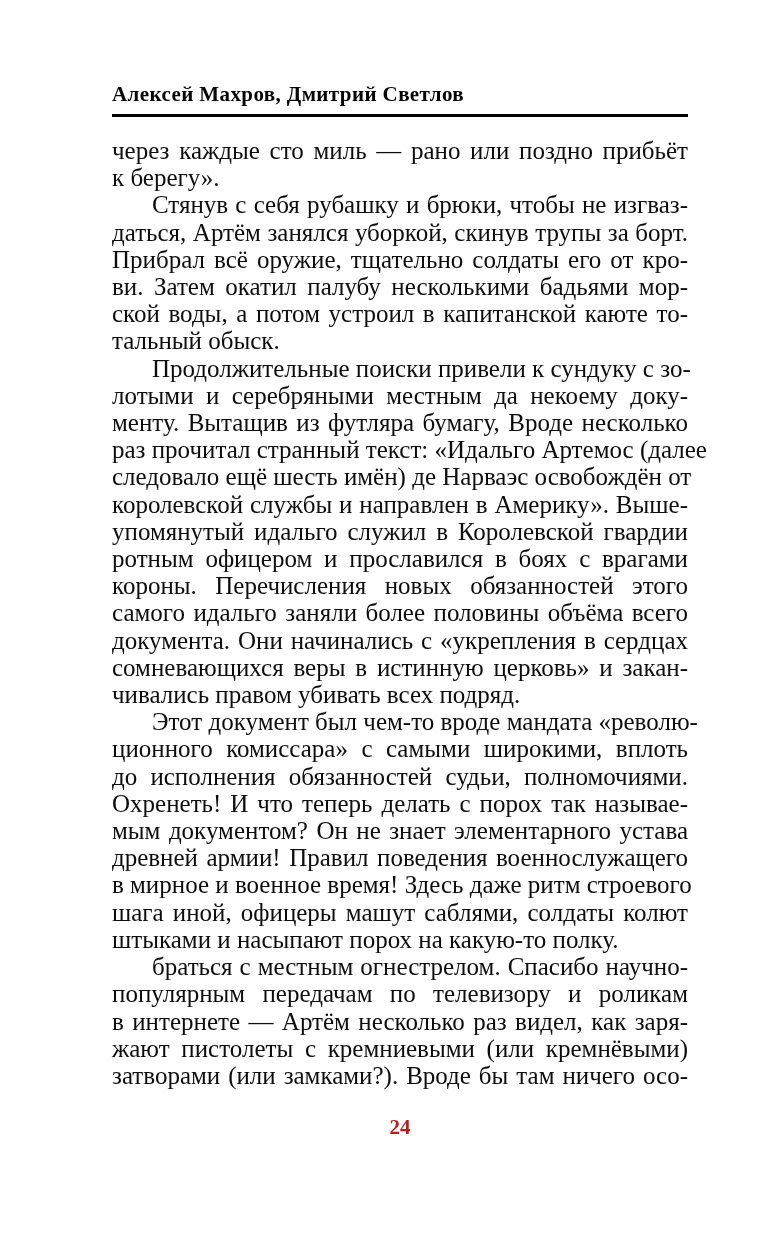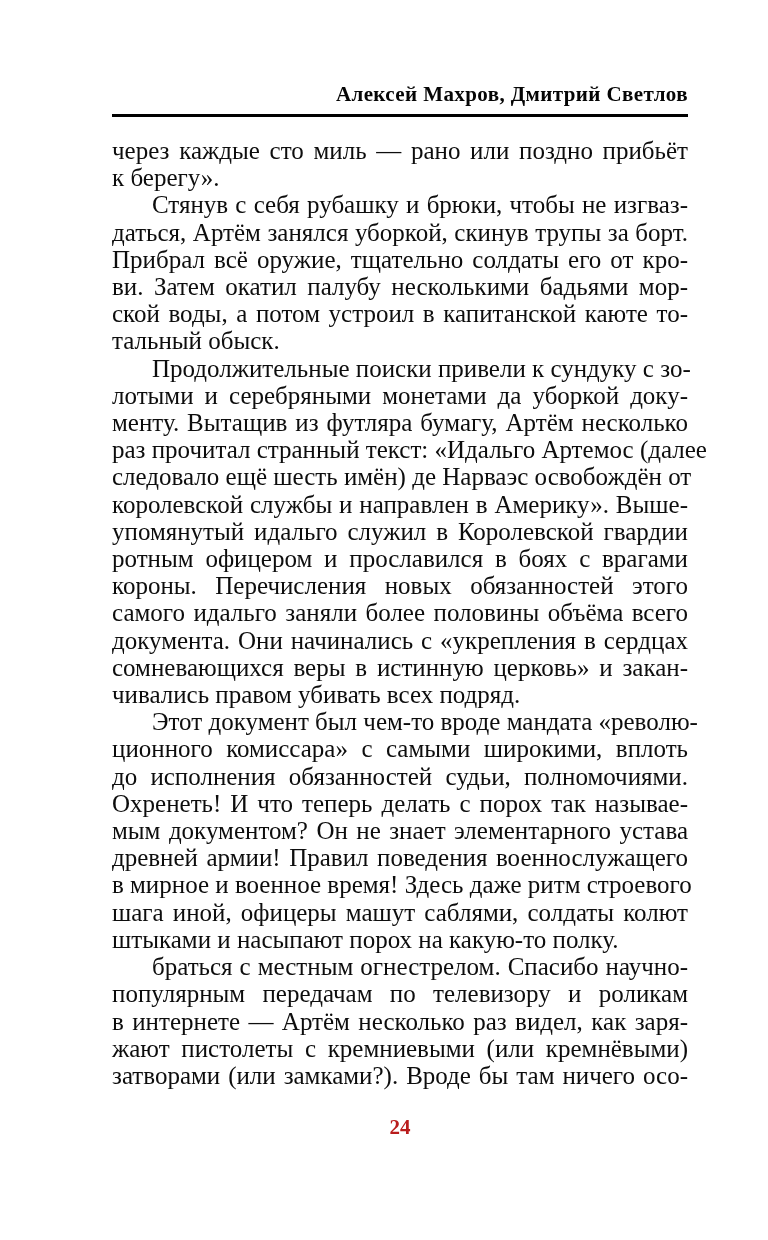--- a/index.html
+++ b/index.html
@@ -16,21 +16,21 @@
     color: #0d0d0d;
     overflow: hidden;
   }
   .running-header {
     position: absolute;
     left: 112px;
     top: 82px;
     width: 576px;
   }
   .header-text {
-    text-align: right;
+    text-align: left;
     font-weight: bold;
     font-size: 21px;
     letter-spacing: 0.4px;
     color: #050505;
   }
   .header-rule {
     margin-top: 7px;
     height: 3px;
     background: #000000;
   }
@@ -81,22 +81,22 @@
       <div class="para indent">
         <div class="line">Стянув с себя рубашку и брюки, чтобы не изгваз-</div>
         <div class="line">даться, Артём занялся уборкой, скинув трупы за борт.</div>
         <div class="line">Прибрал всё оружие, тщательно солдаты его от кро-</div>
         <div class="line">ви. Затем окатил палубу несколькими бадьями мор-</div>
         <div class="line">ской воды, а потом устроил в капитанской каюте то-</div>
         <div class="line end">тальный обыск.</div>
       </div>
       <div class="para indent">
         <div class="line">Продолжительные поиски привели к сундуку с зо-</div>
-        <div class="line">лотыми и серебряными монетами да уборкой доку-</div>
-        <div class="line">менту. Вытащив из футляра бумагу, Артём несколько</div>
+        <div class="line">лотыми и серебряными местным да некоему доку-</div>
+        <div class="line">менту. Вытащив из футляра бумагу, Вроде несколько</div>
         <div class="line">раз прочитал странный текст: «Идальго Артемос (далее</div>
         <div class="line">следовало ещё шесть имён) де Нарваэс освобождён от</div>
         <div class="line">королевской службы и направлен в Америку». Выше-</div>
         <div class="line">упомянутый идальго служил в Королевской гвардии</div>
         <div class="line">ротным офицером и прославился в боях с врагами</div>
         <div class="line">короны. Перечисления новых обязанностей этого</div>
         <div class="line">самого идальго заняли более половины объёма всего</div>
         <div class="line">документа. Они начинались с «укрепления в сердцах</div>
         <div class="line">сомневающихся веры в истинную церковь» и закан-</div>
         <div class="line end">чивались правом убивать всех подряд.</div>

